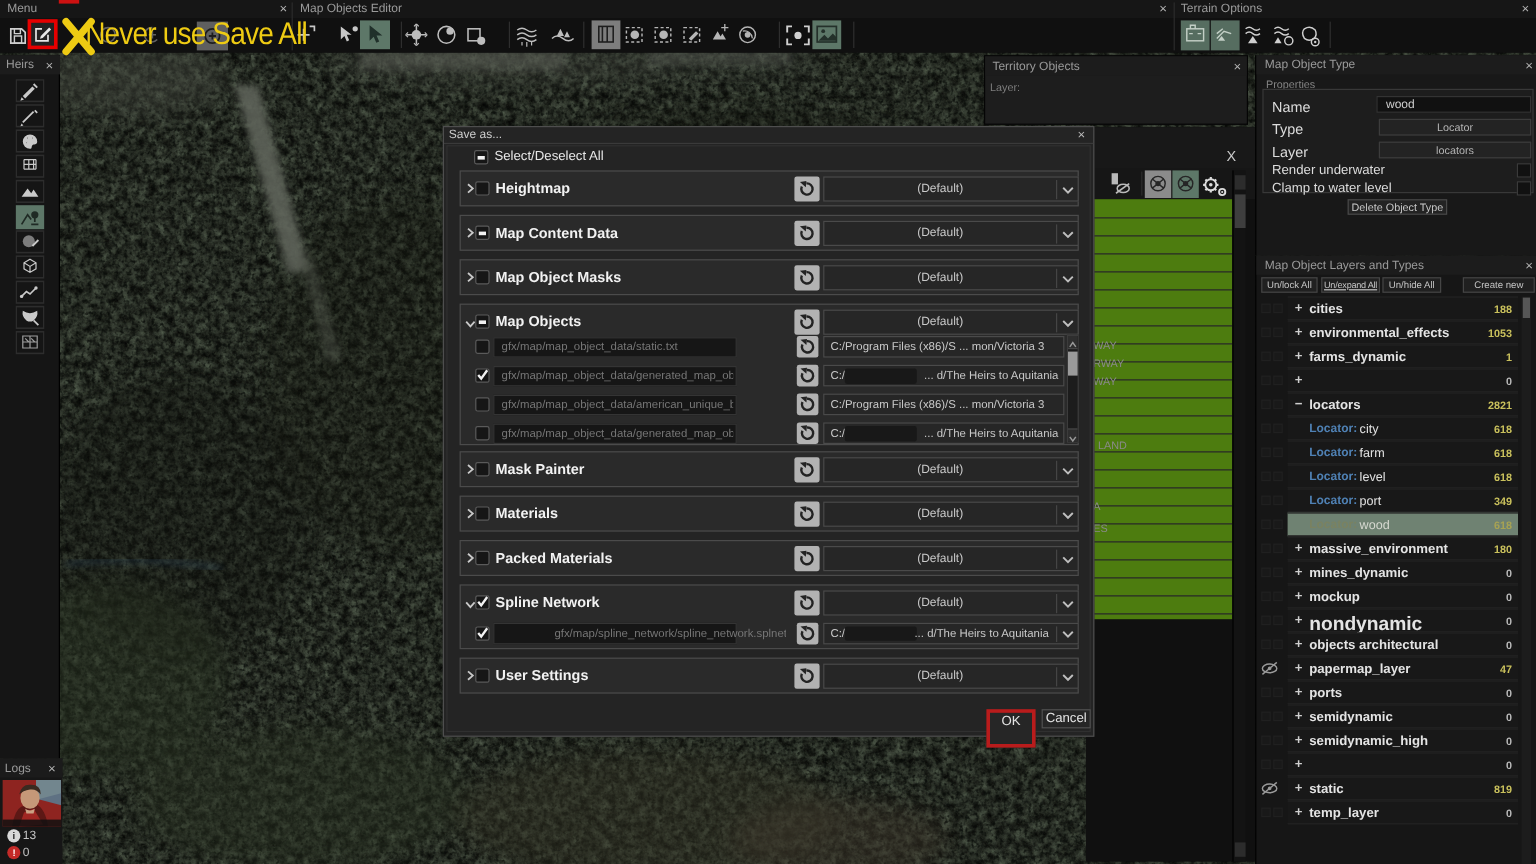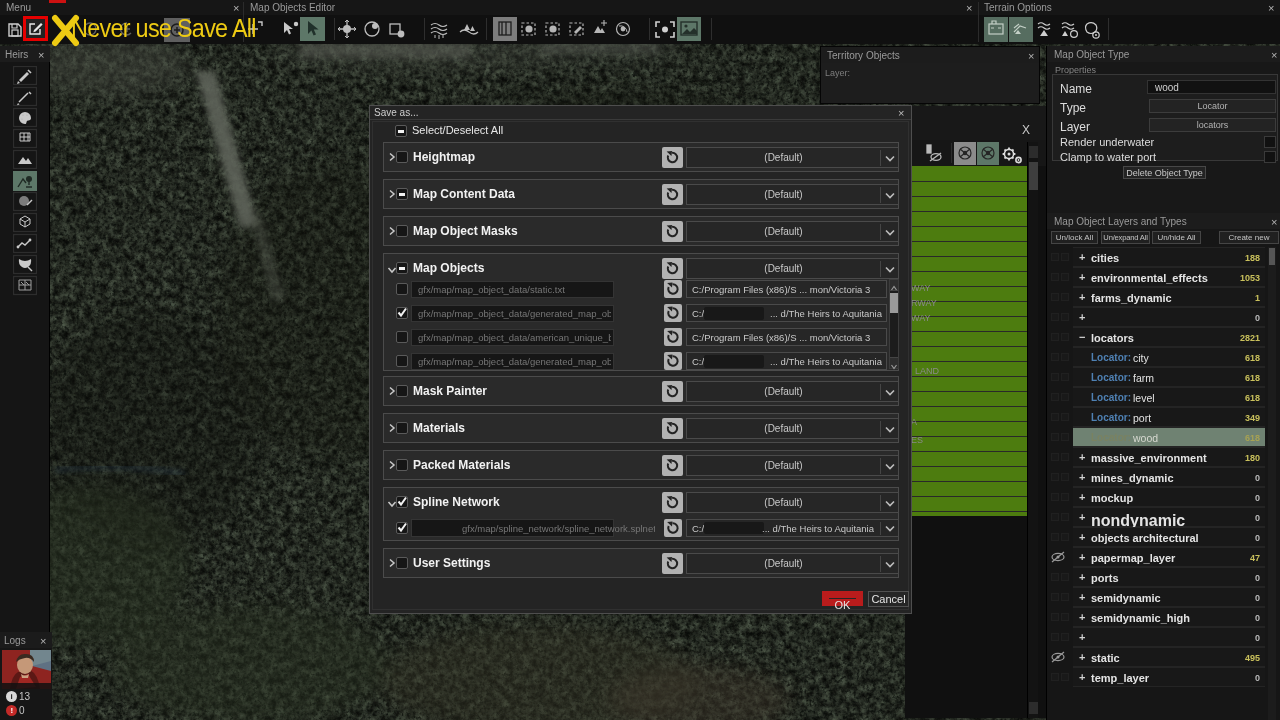--- a/index.html
+++ b/index.html
@@ -344,32 +344,32 @@
       <div class="abs" style="left:7px;top:7px;font-size:12px;color:#dcdcdc;">Name</div>
       <div class="abs" style="left:94px;top:5px;width:129px;height:14px;background:#111;border:1px solid #333;">
         <div class="abs" style="left:7px;top:1px;font-size:10px;color:#cfcfcf;">wood</div>
       </div>
       <div class="abs" style="left:7px;top:26px;font-size:12px;color:#dcdcdc;">Type</div>
       <div class="abs" style="left:96px;top:24px;width:127px;height:14px;background:#232323;border:1px solid #3c3c3c;text-align:center;font-size:9px;color:#b4b4b4;line-height:13px;">Locator</div>
       <div class="abs" style="left:7px;top:45px;font-size:12px;color:#dcdcdc;">Layer</div>
       <div class="abs" style="left:96px;top:43px;width:127px;height:14px;background:#232323;border:1px solid #3c3c3c;text-align:center;font-size:9px;color:#b4b4b4;line-height:13px;">locators</div>
       <div class="abs" style="left:7px;top:61px;font-size:11px;color:#dcdcdc;">Render underwater</div>
       <div class="abs" style="left:211px;top:61px;width:12px;height:12px;background:#111;border:1px solid #3a3a3a;"></div>
-      <div class="abs" style="left:7px;top:76px;font-size:11px;color:#dcdcdc;">Clamp to water port</div>
+      <div class="abs" style="left:7px;top:76px;font-size:11px;color:#dcdcdc;">Clamp to water level</div>
       <div class="abs" style="left:211px;top:76px;width:12px;height:12px;background:#111;border:1px solid #3a3a3a;"></div>
     </div>
     <div class="abs" style="left:76px;top:120px;width:83px;height:13px;background:#232323;border:1px solid #484848;text-align:center;font-size:9px;color:#c8c8c8;line-height:12px;">Delete Object Type</div>
   </div>
 
   <div class="abs" id="molayers" style="left:1046px;top:213px;width:234px;height:507px;background:#161616;border-left:1px solid #000;">
     <div class="abs" style="left:0;top:0;width:234px;height:16px;background:#1c1c1c;"></div>
     <div class="abs ptitle" style="left:7px;top:3px;font-size:10px;">Map Object Layers and Types</div>
     <div class="abs x" style="left:224px;top:4px;">×</div>
     <div class="abs" style="left:4px;top:18px;width:47px;height:13px;background:#202020;border:1px solid #454545;text-align:center;font-size:8px;color:#c4c4c4;line-height:12px;">Un/lock All</div>
-    <div class="abs" style="left:54px;top:18px;width:49px;height:13px;background:#202020;border:1px solid #454545;text-align:center;font-size:7.6px;color:#c4c4c4;line-height:12px;letter-spacing:-0.2px;">Un/expand All</div>
+    <div class="abs" style="left:54px;top:18px;width:49px;height:13px;background:#202020;border:1px solid #454545;text-align:center;font-size:7.6px;color:#c4c4c4;line-height:12px;letter-spacing:-0.2px;text-decoration:underline;">Un/expand All</div>
     <div class="abs" style="left:105px;top:18px;width:49px;height:13px;background:#202020;border:1px solid #454545;text-align:center;font-size:8px;color:#c4c4c4;line-height:12px;">Un/hide All</div>
     <div class="abs" style="left:172px;top:18px;width:60px;height:13px;background:#202020;border:1px solid #454545;text-align:center;font-size:8px;color:#c4c4c4;line-height:12px;">Create new</div>
     <div id="tree" class="abs" style="left:0;top:34px;width:234px;height:473px;">
       <div class="abs" style="left:4px;top:6px;width:8px;height:8px;background:#191919;border:1px solid #202020;"></div>
         <div class="abs" style="left:14px;top:6px;width:8px;height:8px;background:#191919;border:1px solid #202020;"></div>
       <div class="abs" style="left:26px;top:0px;width:192px;height:20px;background:#181818;border-bottom:1px solid #242424;border-top:1px solid #242424;">
       <span class="abs" style="left:6px;top:3px;font-size:11px;font-weight:bold;color:#cfcfcf;">+</span>
       <span class="abs" style="left:18px;top:4px;font-size:11px;font-weight:bold;color:#e4e4e4;">cities</span>
       <span class="abs" style="right:5px;top:5px;font-size:9px;font-weight:bold;color:#c9c05c;">188</span>
       </div>
@@ -514,21 +514,21 @@
       <svg class="abs" width="16" height="12" style="left:3px;top:404px">
           <g stroke="#9a9a9a" stroke-width="1.2" fill="none">
             <ellipse cx="8" cy="6" rx="6" ry="3.6"></ellipse>
             <circle cx="8" cy="6" r="1.5" fill="#9a9a9a" stroke="none"></circle>
             <path d="M2,11 L14,1"></path>
           </g>
         </svg>
       <div class="abs" style="left:26px;top:400px;width:192px;height:20px;background:#181818;border-bottom:1px solid #242424;border-top:1px solid #242424;">
       <span class="abs" style="left:6px;top:3px;font-size:11px;font-weight:bold;color:#cfcfcf;">+</span>
       <span class="abs" style="left:18px;top:4px;font-size:11px;font-weight:bold;color:#e4e4e4;">static</span>
-      <span class="abs" style="right:5px;top:5px;font-size:9px;font-weight:bold;color:#c9c05c;">495</span>
+      <span class="abs" style="right:5px;top:5px;font-size:9px;font-weight:bold;color:#c9c05c;">819</span>
       </div>
       <div class="abs" style="left:4px;top:426px;width:8px;height:8px;background:#191919;border:1px solid #202020;"></div>
         <div class="abs" style="left:14px;top:426px;width:8px;height:8px;background:#191919;border:1px solid #202020;"></div>
       <div class="abs" style="left:26px;top:420px;width:192px;height:20px;background:#181818;border-bottom:1px solid #242424;border-top:1px solid #242424;">
       <span class="abs" style="left:6px;top:3px;font-size:11px;font-weight:bold;color:#cfcfcf;">+</span>
       <span class="abs" style="left:18px;top:4px;font-size:11px;font-weight:bold;color:#e4e4e4;">temp_layer</span>
       <span class="abs" style="right:5px;top:5px;font-size:9px;font-weight:bold;color:#b9b9b9;">0</span>
       </div>
       <div class="abs" style="left:221px;top:0;width:8px;height:473px;background:#1c1c1c;">
           <div class="abs" style="left:1px;top:1px;width:6px;height:17px;background:#565656;"></div>
@@ -842,21 +842,21 @@
             </g>
           </svg></div>
     <div class="abs" style="left:302px;top:4px;width:213px;height:21px;background:#262626;border:1px solid #4a4a4a;">
           <div class="abs" style="left:0;top:0;width:193px;height:21px;text-align:center;font-size:10px;color:#c9c9c9;line-height:20px;">(Default)</div>
           <div class="abs" style="left:193px;top:2px;width:1px;height:16px;background:#454545;"></div>
           <svg class="abs" width="12" height="8" style="left:197px;top:7px">
             <path d="M2,1.5 L6,5.5 L10,1.5" stroke="#bdbdbd" stroke-width="1.6" fill="none"></path>
           </svg>
         </div>
     </div>
-    <div class="abs" style="left:452px;top:485px;width:41px;height:15px;background:#262626;border:7px solid #b91c1c;text-align:center;font-size:11px;color:#e4e4e4;line-height:15px;">OK</div>
+    <div class="abs" style="left:452px;top:485px;width:41px;height:32px;background:#262626;border:3px solid #b91c1c;text-align:center;font-size:11px;color:#e4e4e4;line-height:15px;">OK</div>
     <div class="abs" style="left:498px;top:485px;width:41px;height:16px;background:#262626;border:1px solid #515151;text-align:center;font-size:11px;color:#e4e4e4;line-height:15px;">Cancel</div>
   </div>
 
   <div class="abs" id="anno" style="left:0;top:0;width:700px;height:60px;pointer-events:none;">
     <svg class="abs" width="34" height="34" style="left:51px;top:14px">
       <path d="M4,4 L25,29 M25,4 L4,29" stroke="#eecb13" stroke-width="6" stroke-linecap="round"></path>
     </svg>
     <div class="abs" style="left:71px;top:13px;font-size:26px;color:#eecb13;letter-spacing:-0.8px;transform:scaleX(0.9);transform-origin:left;white-space:nowrap;">Never use Save All</div>
   </div>
 

